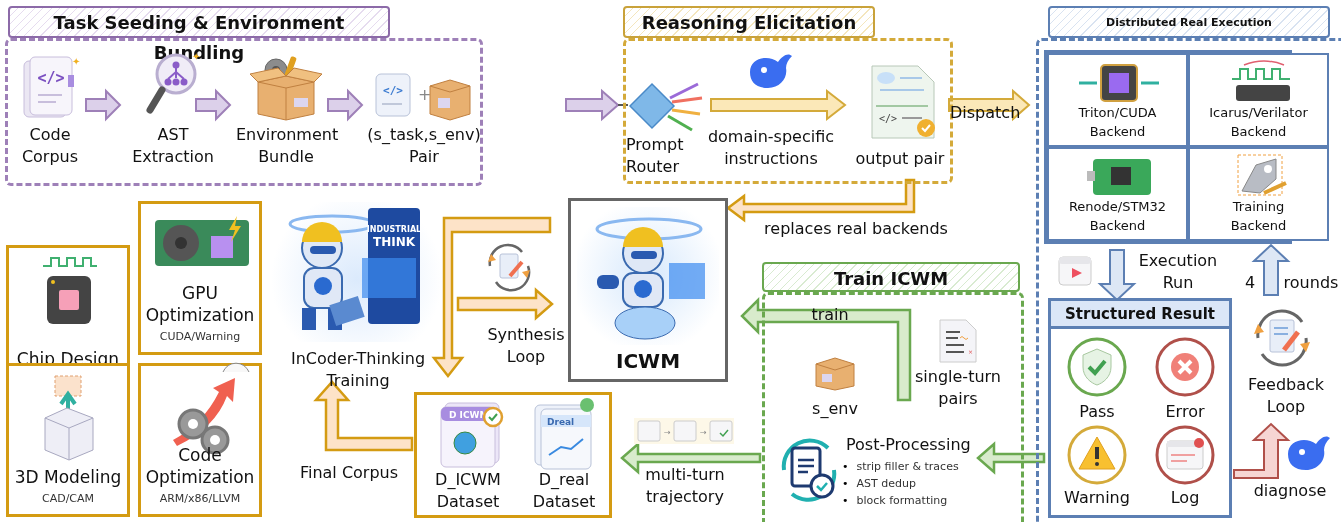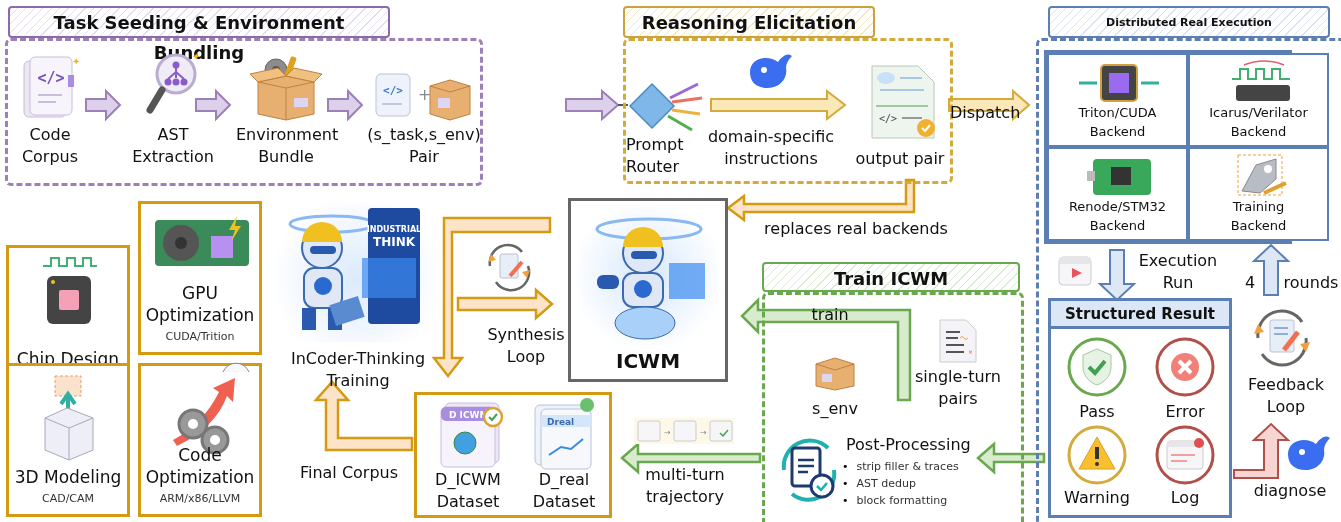--- a/index.html
+++ b/index.html
@@ -337,21 +337,21 @@
 <div class="domain-card" style="left:138px;top:201px;width:124px;height:154px;">
   <svg class="icon" style="left:10px;top:10px;" width="104" height="58">
     <rect x="4" y="6" width="94" height="46" rx="4" fill="#3a8a5a"></rect>
     <circle cx="30" cy="29" r="18" fill="#555"></circle>
     <circle cx="30" cy="29" r="6" fill="#333"></circle>
     <rect x="60" y="22" width="22" height="22" fill="#b890f0"></rect>
     <path d="M86 2 l-8 14 h6 l-4 12 l10 -16 h-6 z" fill="#f0c020"></path>
   </svg>
   <div class="name" style="top:78px;">GPU</div>
   <div class="name" style="top:100px;">Optimization</div>
-  <div class="sub" style="top:126px;">CUDA/Trition</div>
+  <div class="sub" style="top:126px;">CUDA/Warning</div>
 </div>
 <div class="domain-card" style="left:6px;top:363px;width:124px;height:154px;">
   <svg class="icon" style="left:28px;top:8px;" width="70" height="88">
     <rect x="18" y="2" width="26" height="20" fill="#fbe2cc" stroke="#e0a070" stroke-dasharray="3 2"></rect>
     <path d="M31 44 V22 M24 30 L31 20 L38 30" stroke="#30b0a0" stroke-width="4" fill="none"></path>
     <path d="M8 44 L30 34 L56 44 L56 76 L32 86 L8 76 Z" fill="#eeeef6" stroke="#a8a8c0"></path>
     <path d="M8 44 L32 54 L56 44" fill="none" stroke="#a8a8c0"></path>
     <line x1="32" y1="54" x2="32" y2="86" stroke="#a8a8c0"></line>
   </svg>
   <div class="name" style="top:100px;">3D Modeling</div>

